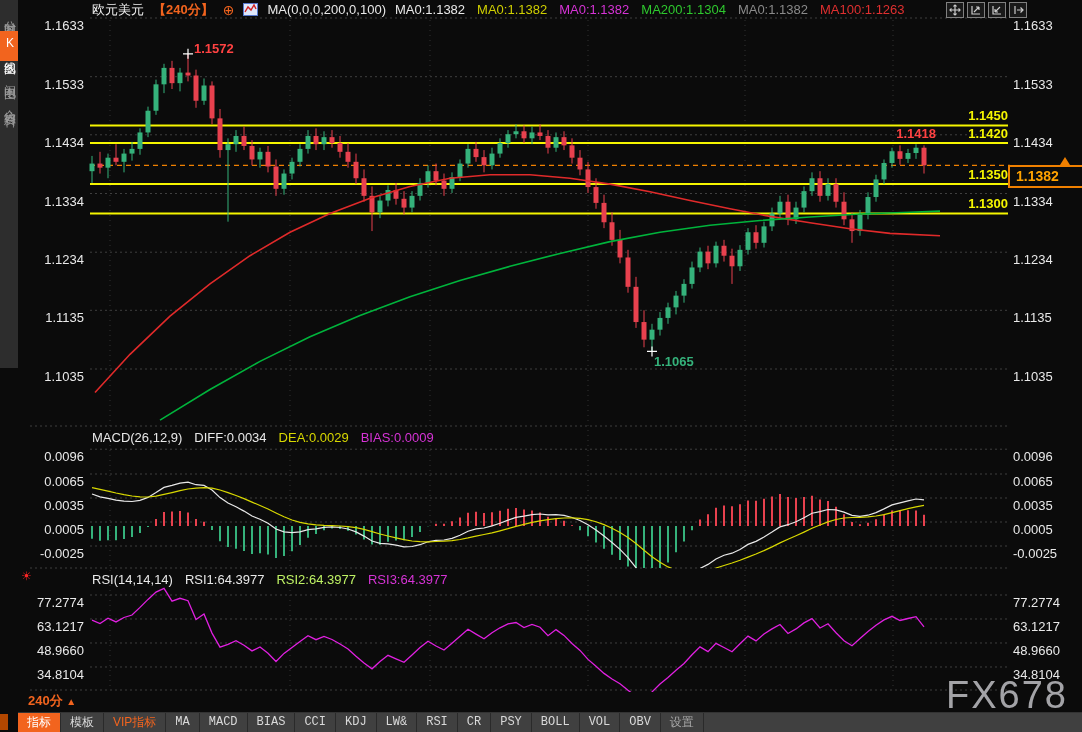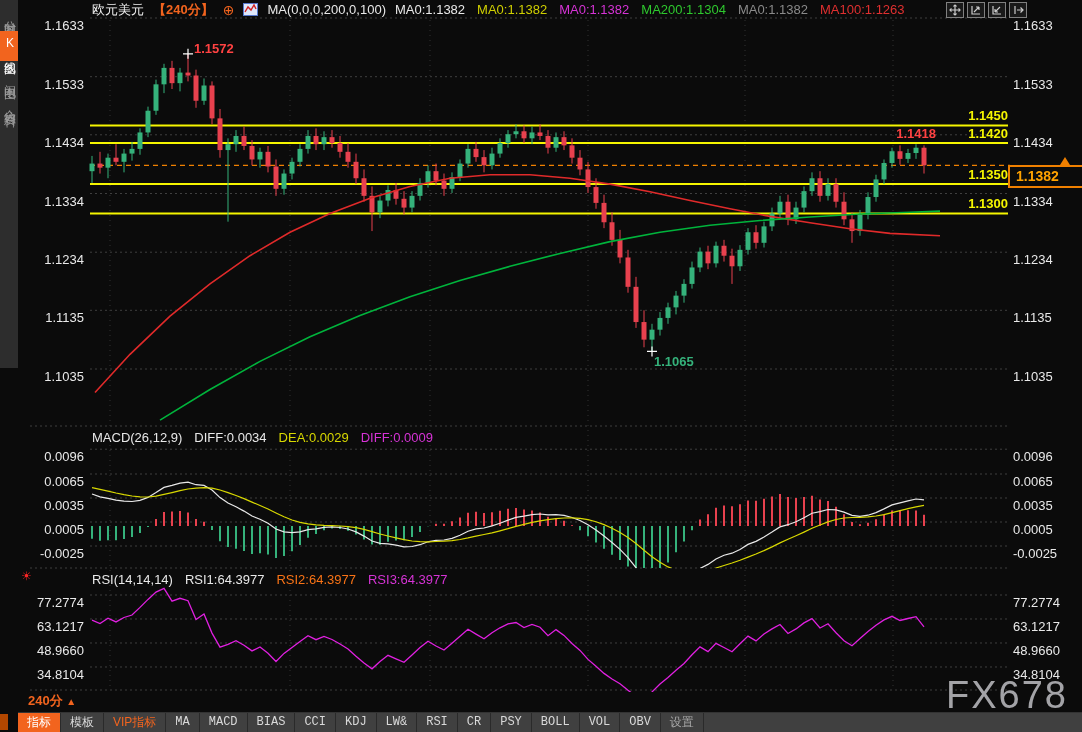--- a/index.html
+++ b/index.html
@@ -535,27 +535,27 @@
 
     <div class="anno anno-high">1.1572</div>
     <div class="anno anno-low">1.1065</div>
 
     <div class="price-box">1.1382</div>
 
     <div class="panel-head" style="left:92px;top:430px;">
       <span style="color:#e8e8e8">MACD(26,12,9)</span>
       <span style="color:#e8e8e8">DIFF:0.0034</span>
       <span style="color:#d8d800">DEA:0.0029</span>
-      <span style="color:#d633d6">DIFF:0.0009</span>
+      <span style="color:#d633d6">BIAS:0.0009</span>
     </div>
 
     <div class="panel-head" style="left:92px;top:572px;">
       <span style="color:#e8e8e8">RSI(14,14,14)</span>
       <span style="color:#e8e8e8">RSI1:64.3977</span>
-      <span style="color:#f97316">RSI2:64.3977</span>
+      <span style="color:#bef264">RSI2:64.3977</span>
       <span style="color:#d633d6">RSI3:64.3977</span>
     </div>
 
     <div class="sun">☀</div>
 
     <div class="period-chip">
       <span>240分</span> <span style="font-size:10px;">▲</span>
     </div>
 
 

